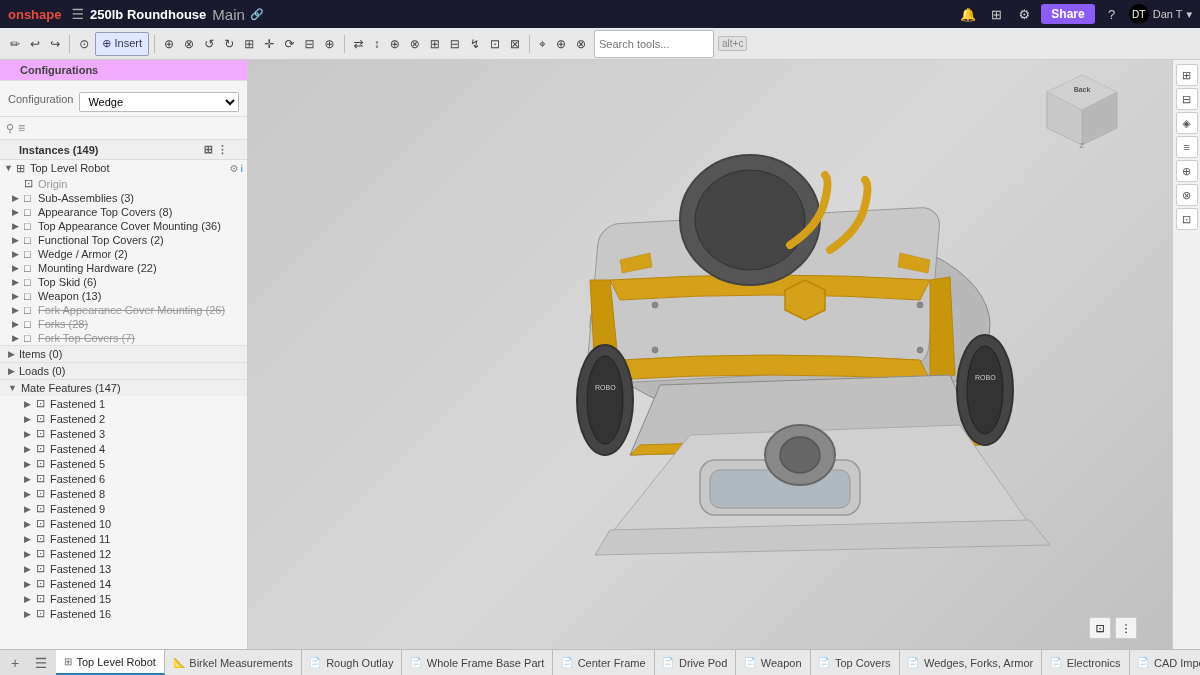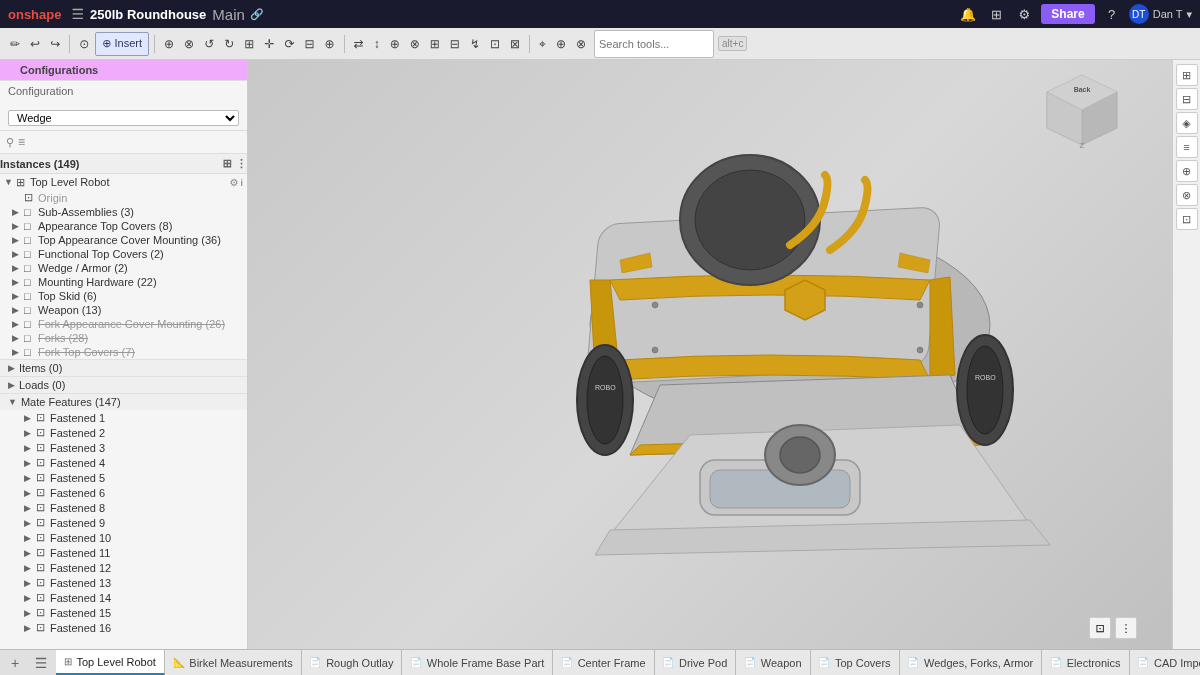--- a/index.html
+++ b/index.html
@@ -26,21 +26,21 @@
     #topbar .icon-btn {
       width: 22px; height: 22px; border-radius: 3px;
       background: transparent; border: none; color: #ccc; cursor: pointer;
       display: flex; align-items: center; justify-content: center; font-size: 13px;
     }
     #topbar .share-btn {
       background: #8b5cf6; color: #fff; border: none; border-radius: 3px;
       padding: 3px 10px; font-size: 12px; font-weight: bold; cursor: pointer;
     }
     #topbar .user-area { display: flex; align-items: center; gap: 4px; color: #ccc; font-size: 11px; }
-    #topbar .avatar { width: 20px; height: 20px; border-radius: 50%; background: #1d4ed8; display: flex; align-items: center; justify-content: center; font-size: 10px; color: #fff; }
+    #topbar .avatar { width: 20px; height: 20px; border-radius: 50%; background: #000000; display: flex; align-items: center; justify-content: center; font-size: 10px; color: #fff; }
 
     
     #toolbar {
       height: 32px;
       background: #e8e8e8;
       border-bottom: 1px solid #ccc;
       display: flex;
       align-items: center;
       padding: 0 6px;
       gap: 2px;
@@ -63,29 +63,29 @@
       border-right: 1px solid #ccc;
       display: flex; flex-direction: column;
       overflow: hidden;
     }
     .sidebar-header {
       padding: 4px 20px;
       font-size: 11px; font-weight: bold; color: #444;
       background: #f0abfc;
       border-bottom: 1px solid #ddd;
     }
-    .config-row { display: flex; gap: 6px; padding: 4px 8px; font-size: 11px; border-bottom: 1px solid #ddd; flex-direction: column; }
+    .config-row { display: flex; align-items: center; gap: 6px; padding: 4px 8px; font-size: 11px; border-bottom: 1px solid #ddd; }
     .config-label { color: #666; }
     .config-select {
       flex: 1; height: 20px; font-size: 11px; border: 1px solid #bbb; background: #fff;
       border-radius: 2px; padding: 0 4px; margin-top: 7px;
     }
     .filter-row { display: flex; align-items: center; gap: 4px; padding: 4px 6px; border-bottom: 1px solid #ddd; }
     .filter-input { flex: 1; height: 20px; font-size: 11px; border: 1px solid #bbb; border-radius: 2px; padding: 0 4px; }
-    .instances-header { display: flex; align-items: center; justify-content: space-between; padding: 3px 0; font-size: 11px; font-weight: bold; background: #efefef; border-bottom: 1px solid #ddd; }
+    .instances-header { display: flex; align-items: center; justify-content: space-between; padding: 3px 19px; font-size: 11px; font-weight: bold; background: #efefef; border-bottom: 1px solid #ddd; }
     .tree-area { flex: 1; overflow-y: auto; overflow-x: hidden; }
     .tree-item { display: flex; align-items: center; padding: 1px 4px; font-size: 11px; cursor: pointer; white-space: nowrap; }
     .tree-arrow { width: 12px; font-size: 9px; color: #666; flex-shrink: 0; }
     .tree-icon { width: 14px; flex-shrink: 0; font-size: 11px; color: #555; }
     .tree-label { font-size: 11px; color: #333; overflow: hidden; text-overflow: ellipsis; }
     .tree-label.strikethrough { text-decoration: line-through; color: #999; }
     .tree-indent { padding-left: 12px; }
     .tree-indent2 { padding-left: 24px; }
     .section-row { display: flex; align-items: center; padding: 2px 8px; font-size: 11px; cursor: pointer; background: #efefef; border-top: 1px solid #e0e0e0; }
     .section-arrow { font-size: 9px; margin-right: 4px; color: #666; }

